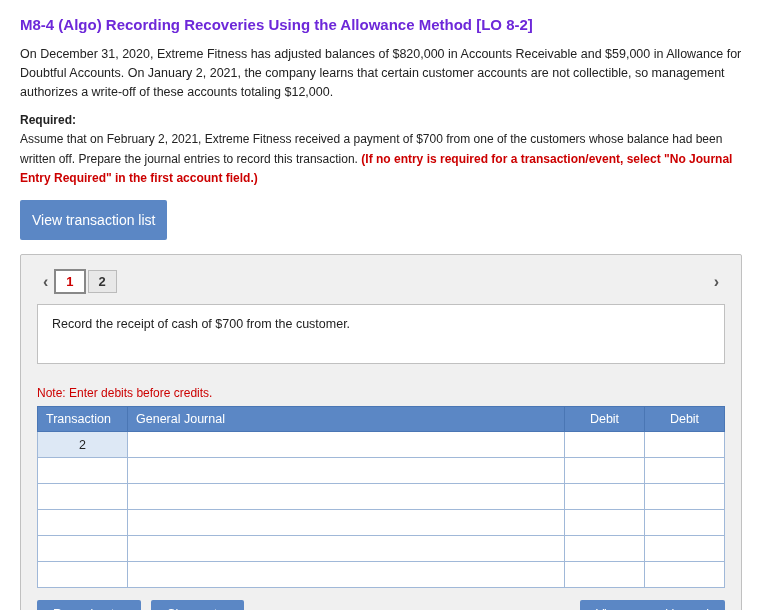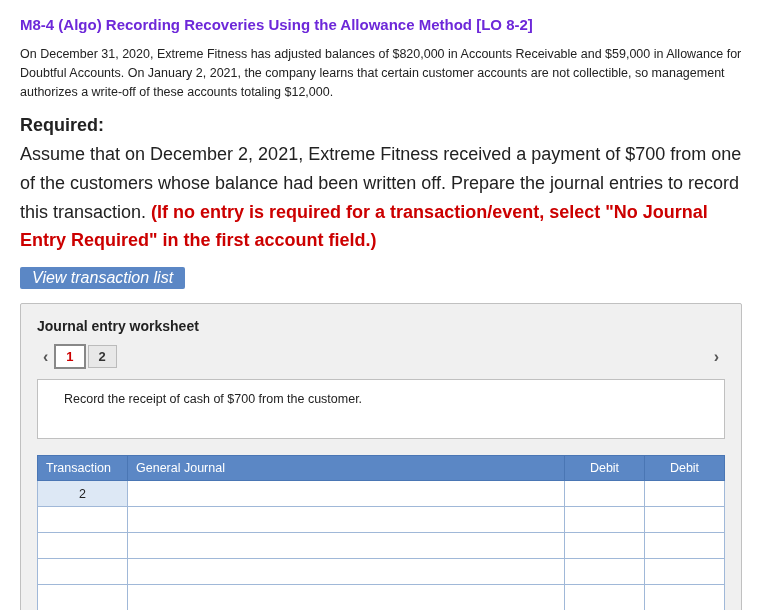--- a/index.html
+++ b/index.html
@@ -17,41 +17,40 @@
       margin-bottom: 12px;
       color: #6d28d9;
     }
     .description {
       font-size: 12.5px;
       line-height: 1.5;
       margin-bottom: 10px;
       color: #222;
     }
     .required-section {
-      font-size: 18px;
+      font-size: 12px;
       line-height: 1.6;
       margin-bottom: 12px;
     }
     .required-label {
       font-weight: bold;
     }
     .red-text {
       color: #cc0000;
       font-weight: bold;
     }
     .view-transaction-btn {
       background-color: #5b87c5;
       color: #fff;
       border: none;
-      padding: 2px 12px;
-      font-size: 16px;
+      padding: 12px 12px;
+      font-size: 14px;
       cursor: pointer;
       margin-bottom: 14px;
       border-radius: 2px;
-      font-style: italic;
     }
     .worksheet-container {
       border: 1px solid #c0c0c0;
       background: #f0f0f0;
       padding: 14px 16px 14px 16px;
       border-radius: 2px;
     }
     .worksheet-title {
       font-size: 14px;
       font-weight: bold;
@@ -89,22 +88,22 @@
       color: #cc0000;
     }
     .tab-btn.inactive {
       background: #e8e8e8;
       color: #333;
       border: 1px solid #bbb;
     }
     .instruction-box {
       background: #fff;
       border: 1px solid #c0c0c0;
-      padding: 12px 26px;
-      margin-bottom: 16px;
+      padding: 12px 14px;
+      margin-bottom: 22px;
       font-size: 12.5px;
       color: #222;
       min-height: 60px;
     }
     .note-text {
       color: #cc0000;
       font-size: 12px;
       margin-bottom: 6px;
     }
     .journal-table {
@@ -187,42 +186,42 @@
 
 
 <div class="page-title">M8-4 (Algo) Recording Recoveries Using the Allowance Method [LO 8-2]</div>
 
 
 <div class="description">On December 31, 2020, Extreme Fitness has adjusted balances of $820,000 in Accounts Receivable and $59,000 in Allowance for Doubtful Accounts. On January 2, 2021, the company learns that certain customer accounts are not collectible, so management authorizes a write-off of these accounts totaling $12,000.</div>
 
 
 <div class="required-section">
   <span class="required-label">Required:</span><br>
-  <span>Assume that on December 2, 2021, Extreme Fitness received a payment of $700 from one of the customers whose balance had been written off. Prepare the journal entries to record this transaction.</span>
+  <span>Assume that on February 2, 2021, Extreme Fitness received a payment of $700 from one of the customers whose balance had been written off. Prepare the journal entries to record this transaction.</span>
   <span class="red-text">(If no entry is required for a transaction/event, select "No Journal Entry Required" in the first account field.)</span>
 </div>
 
 
 <button class="view-transaction-btn">View transaction list</button>
 
 
 <div class="worksheet-container">
-  <div class="worksheet-title">Journal entry worksheet</div>
 
   <div class="tab-nav">
     <button class="nav-arrow">‹</button>
     <button class="tab-btn active">1</button>
     <button class="tab-btn inactive">2</button>
     <button class="nav-arrow" style="margin-left: auto;">›</button>
   </div>
 
   <div class="instruction-box">
     <span>Record the receipt of cash of $700 from the customer.</span>
   </div>
 
+  <div class="note-text">Note: Enter debits before credits.</div>
 
   <table class="journal-table">
     <thead>
       <tr>
         <th>Transaction</th>
         <th>General Journal</th>
         <th>Debit</th>
         <th>Debit</th>
       </tr>
     </thead>

